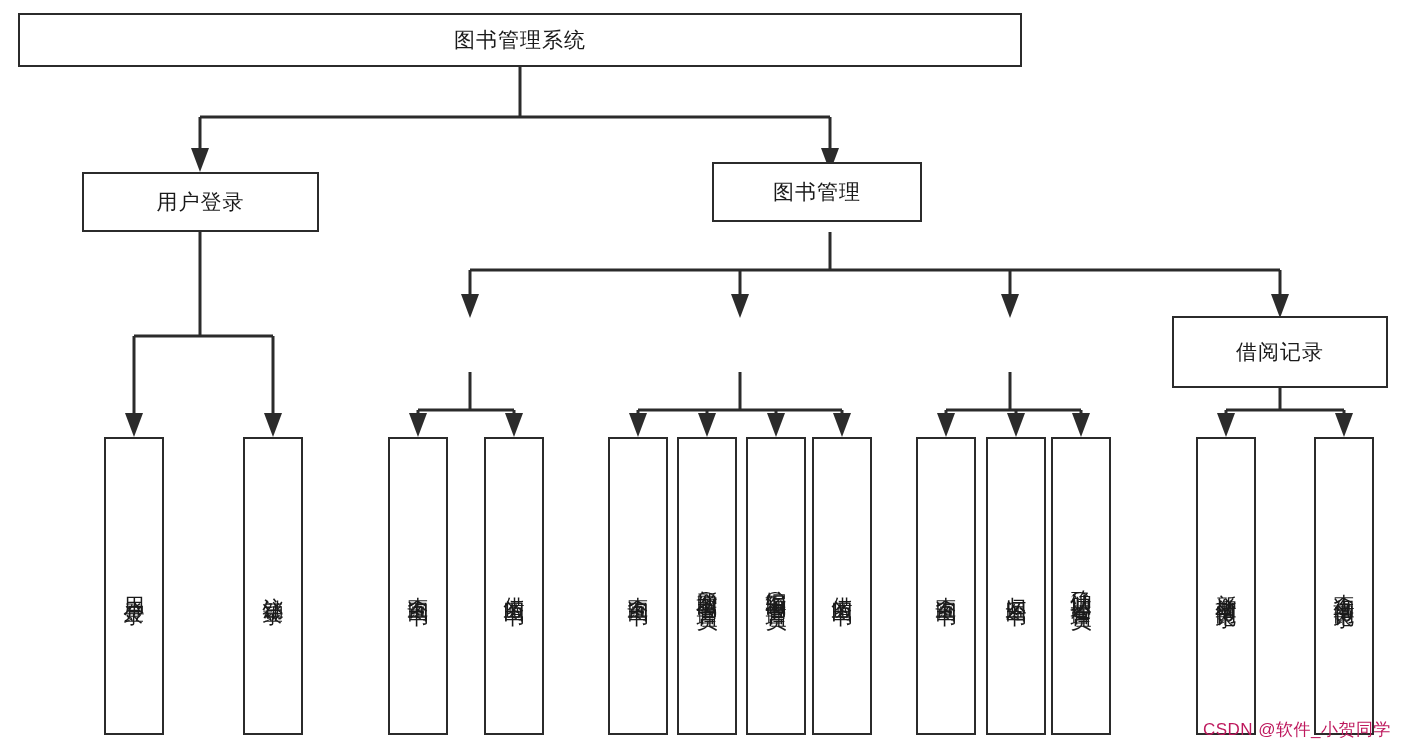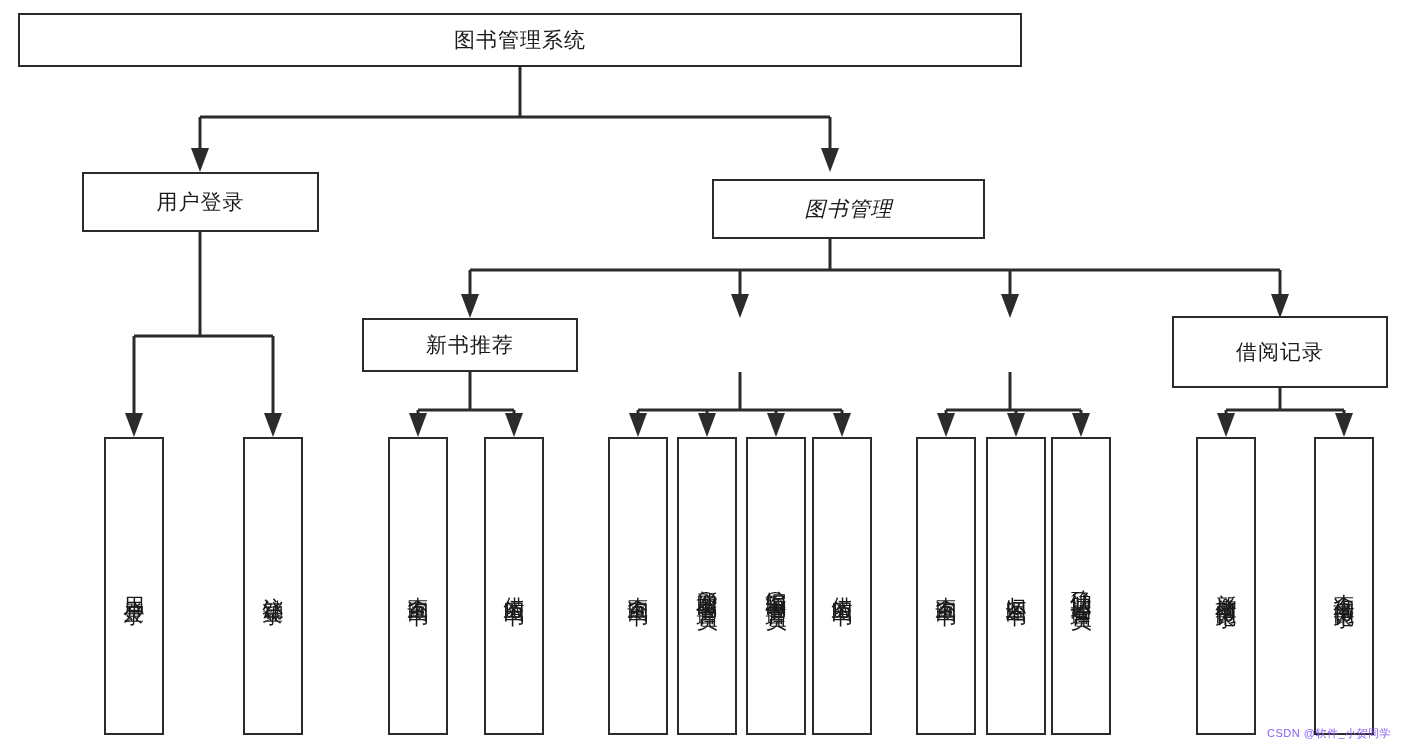--- a/index.html
+++ b/index.html
@@ -56,22 +56,22 @@
     white-space: nowrap;
   }
   .node-box.vertical .node-label {
     writing-mode: vertical-rl;
     text-orientation: upright;
   }
   #watermark {
     position: absolute;
     right: 14px;
     bottom: 6px;
-    font-size: 11px;
-    color: #8b5cf6;
+    font-size: 17px;
+    color: #be185d;
     white-space: nowrap;
     letter-spacing: 0.5px;
     pointer-events: none;
   }
 </style>
 </head>
 <body>
 
 <div id="diagram-root">
 
@@ -132,27 +132,24 @@
       </g>
   </svg>
 
   <div class="node-box horizontal" id="node-root" style="left: 18px; top: 13px; width: 1004px; height: 54px;">
     <span class="node-label">图书管理系统</span>
   </div>
 
   <div class="node-box horizontal" id="node-l2-0" style="left: 82px; top: 172px; width: 237px; height: 60px;">
     <span class="node-label">用户登录</span>
   </div>
-  <div class="node-box horizontal" id="node-l2-1" style="left: 712px; top: 179px; width: 273px; height: 60px; font-style: italic;">
+  <div class="node-box horizontal" id="node-l2-1" style="left: 712px; top: 162px; width: 210px; height: 60px;">
     <span class="node-label">图书管理</span>
   </div>
 
-  <div class="node-box horizontal" id="node-l3-0" style="left: 362px; top: 318px; width: 216px; height: 54px;">
-    <span class="node-label">新书推荐</span>
-  </div>
   <div class="node-box horizontal" id="node-l3-3" style="left: 1172px; top: 316px; width: 216px; height: 72px;">
     <span class="node-label">借阅记录</span>
   </div>
 
   <div class="node-box vertical" id="node-leaf-0" style="left: 104px; top: 437px; width: 60px; height: 298px;">
     <span class="node-label">用户登录</span>
   </div>
   <div class="node-box vertical" id="node-leaf-1" style="left: 243px; top: 437px; width: 60px; height: 298px;">
     <span class="node-label">注销登录</span>
   </div>

